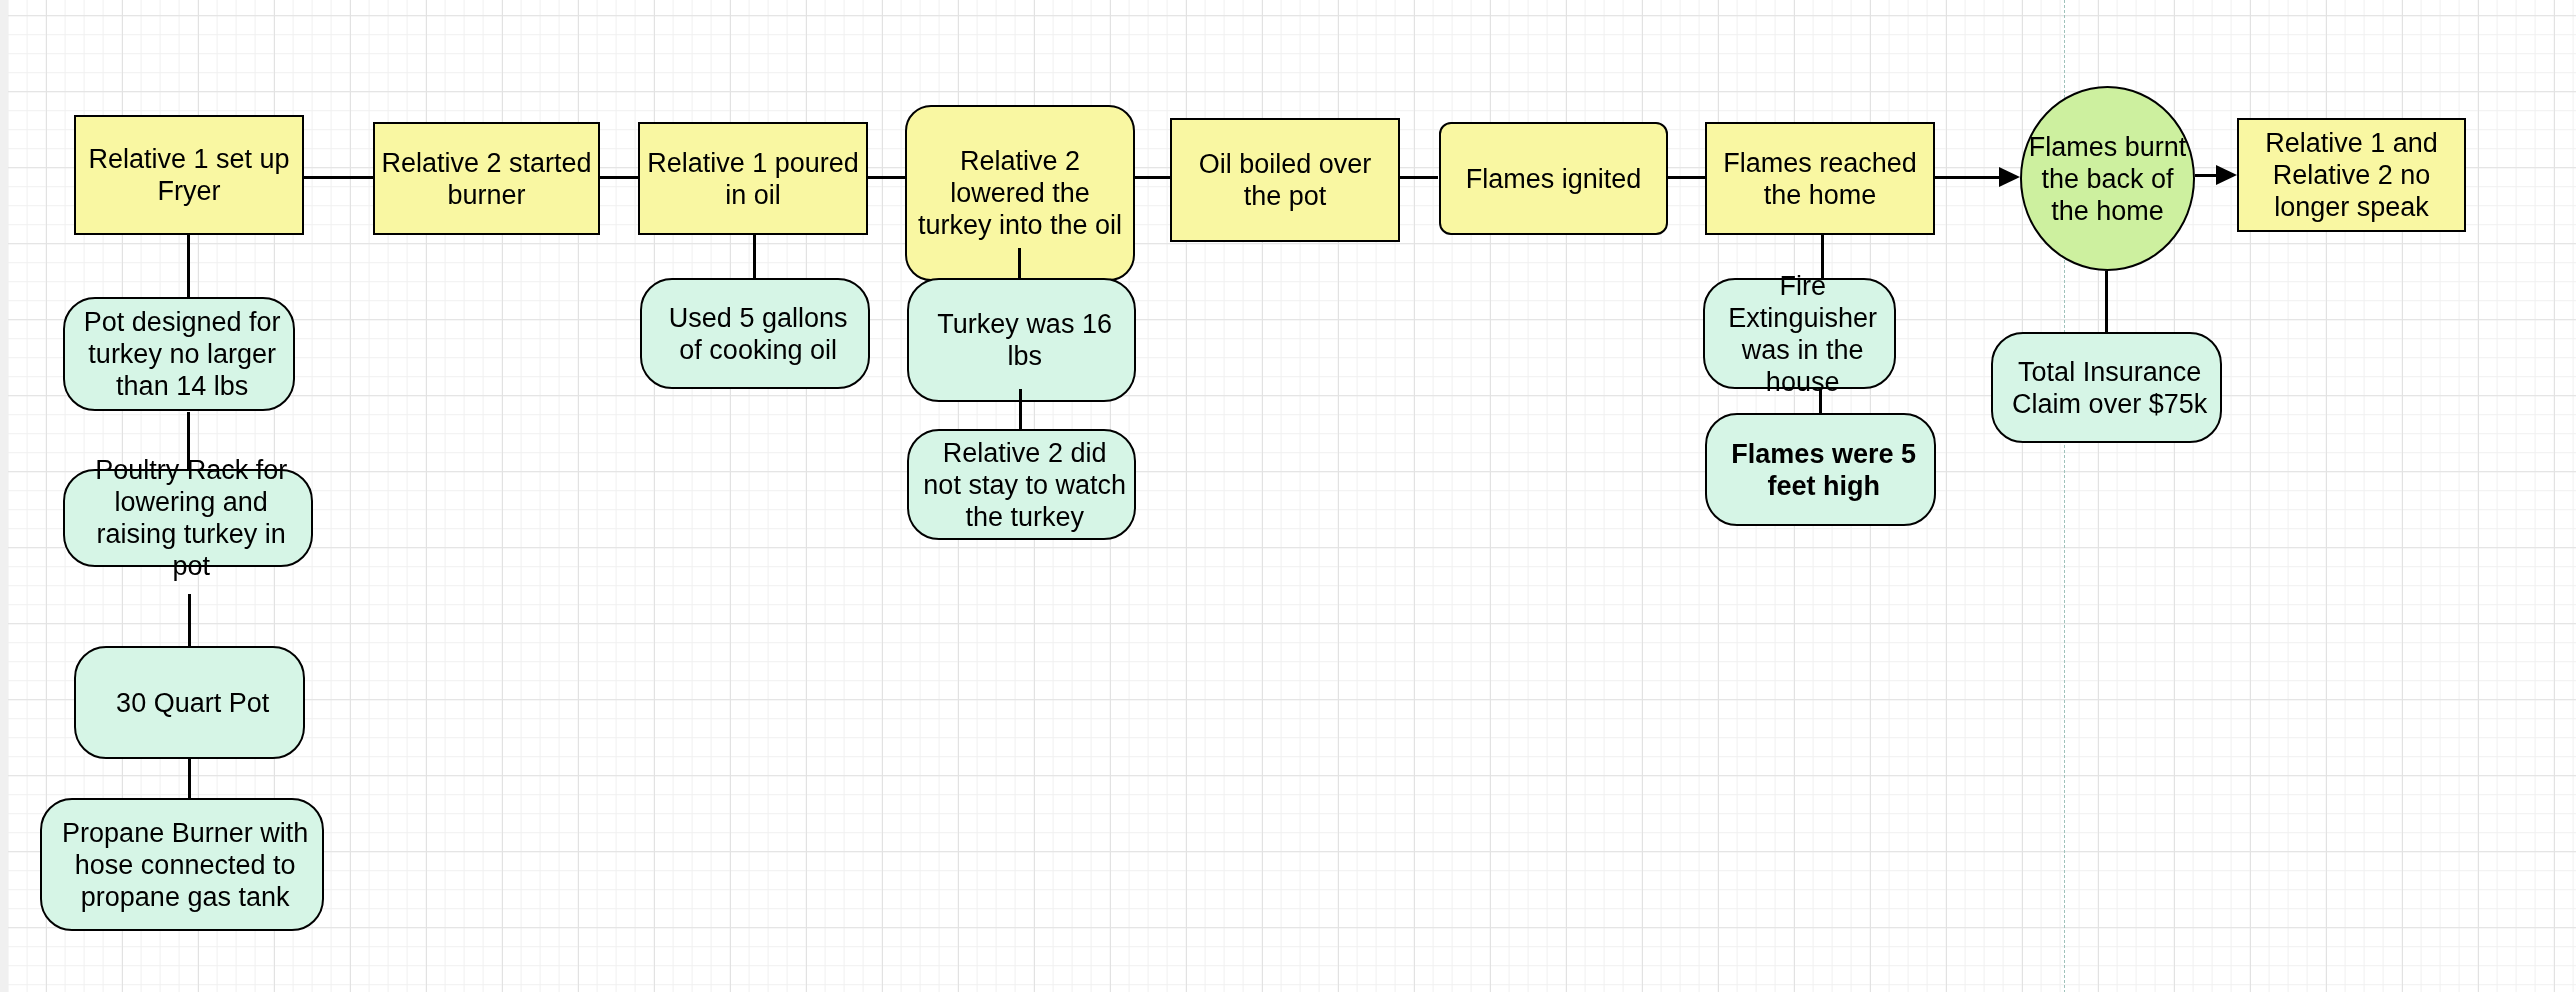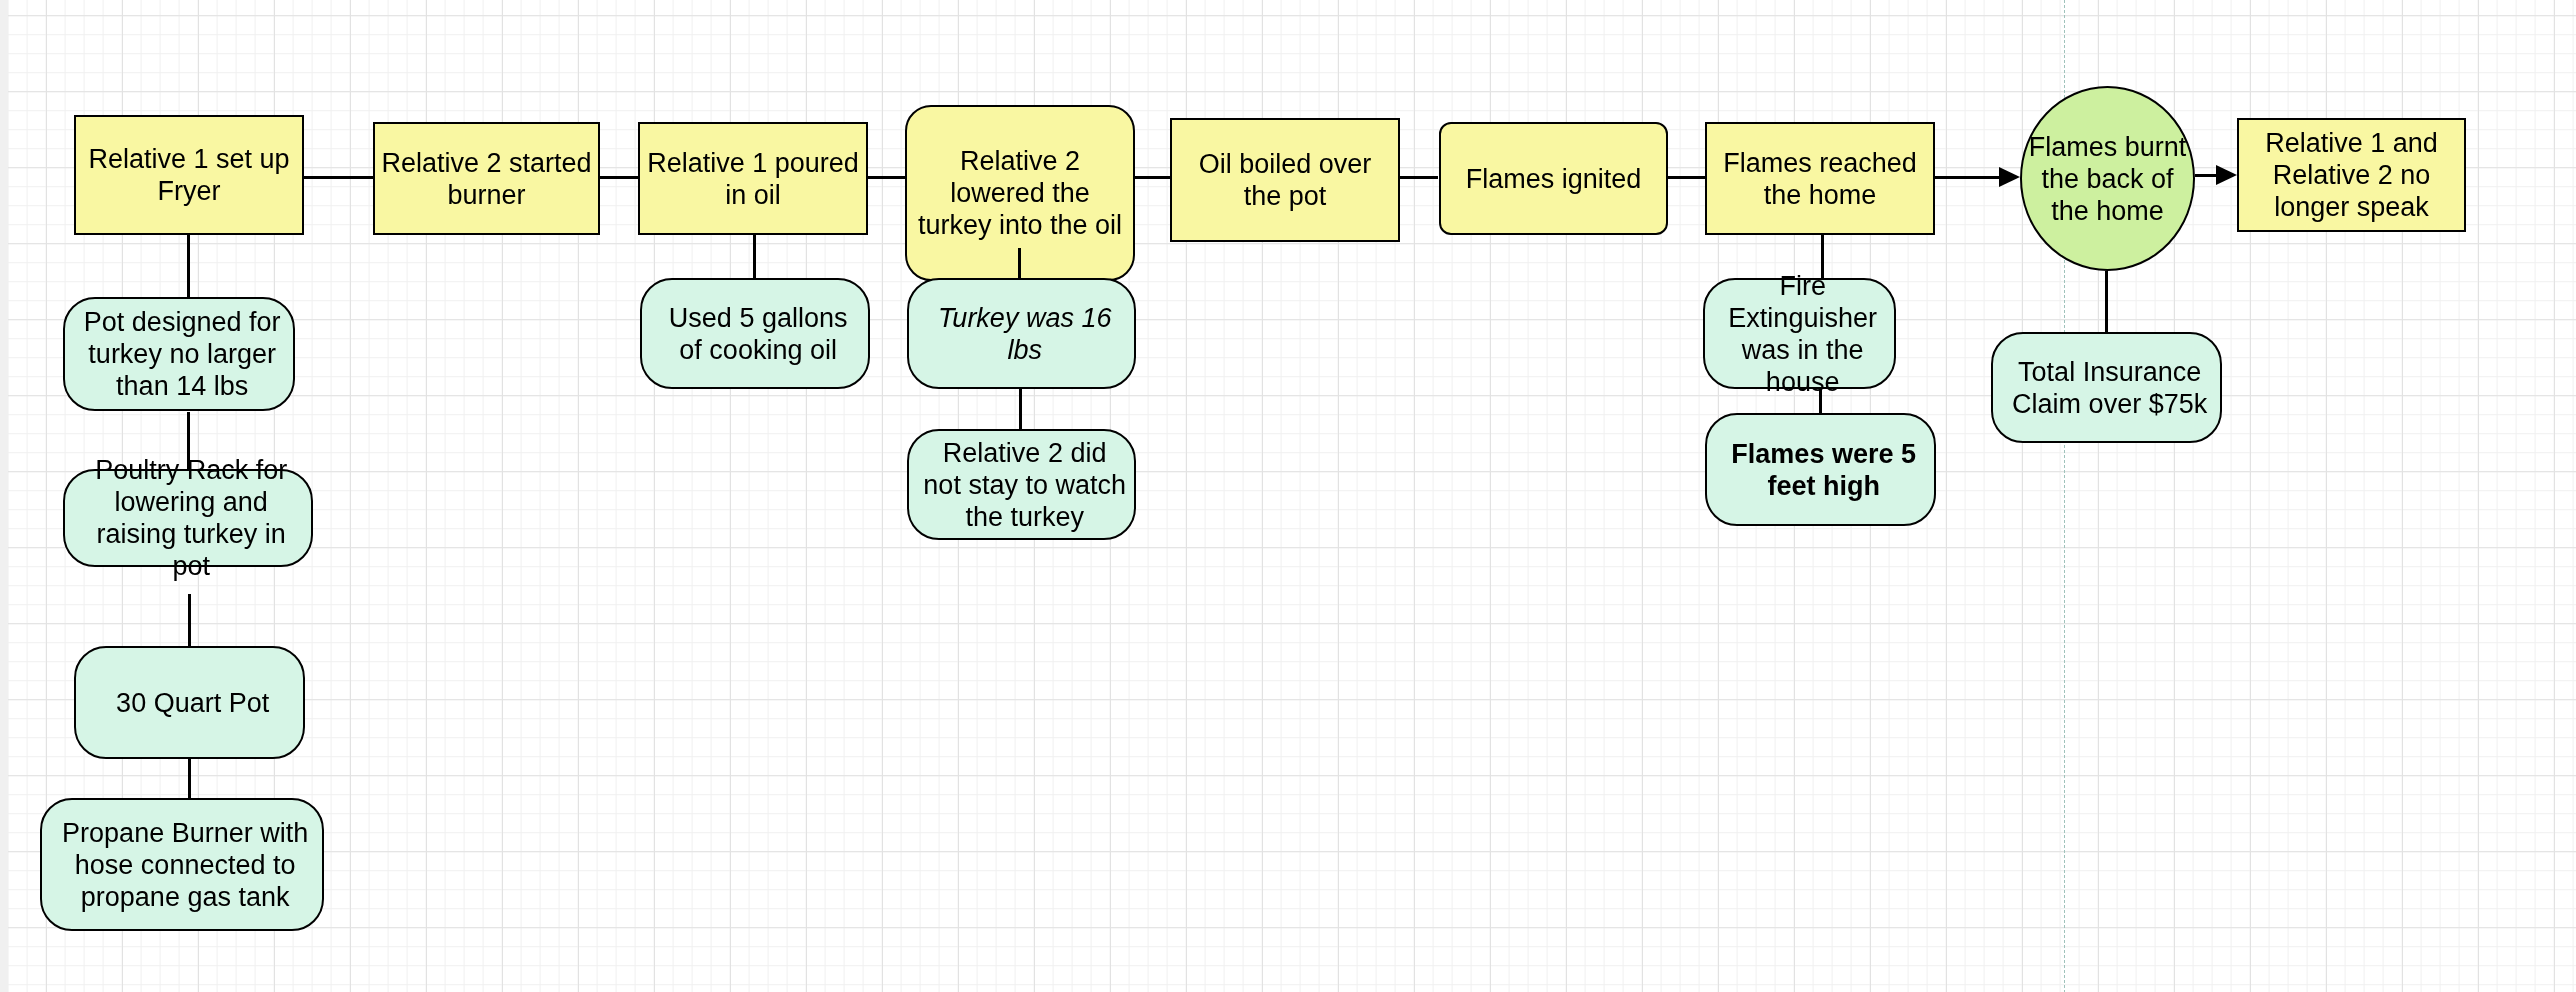--- a/index.html
+++ b/index.html
@@ -43,21 +43,21 @@
   #n7{left:1705px;top:122px;width:230px;height:113px;}
   #n8{left:2020px;top:86px;width:175px;height:185px;padding:1.9px;}
   #n9{left:2237px;top:118px;width:229px;height:114px;}
 
   
   #d1{left:63px;top:297px;width:232px;height:114px;}
   #d2{left:63px;top:469px;width:250px;height:98px;}
   #d3{left:74px;top:646px;width:231px;height:113px;}
   #d4{left:40px;top:798px;width:284px;height:133px;}
   #d5{left:640px;top:278px;width:230px;height:111px;}
-  #d6{left:907px;top:278px;width:229px;height:111px;font-style:italic;}
+  #d6{left:907px;top:278px;width:229px;height:124px;}
   #d7{left:907px;top:429px;width:229px;height:111px;}
   #d8{left:1703px;top:278px;width:193px;height:111px;}
   #d9{left:1705px;top:413px;width:231px;height:113px;font-weight:bold;}
   #d10{left:1991px;top:332px;width:231px;height:111px;}
 
   
   #h1{left:304px;top:176px;width:70px;}
   #h2{left:600px;top:176px;width:38px;}
   #h3{left:868px;top:176px;width:37px;}
   #h4{left:1135px;top:176px;width:35px;}

